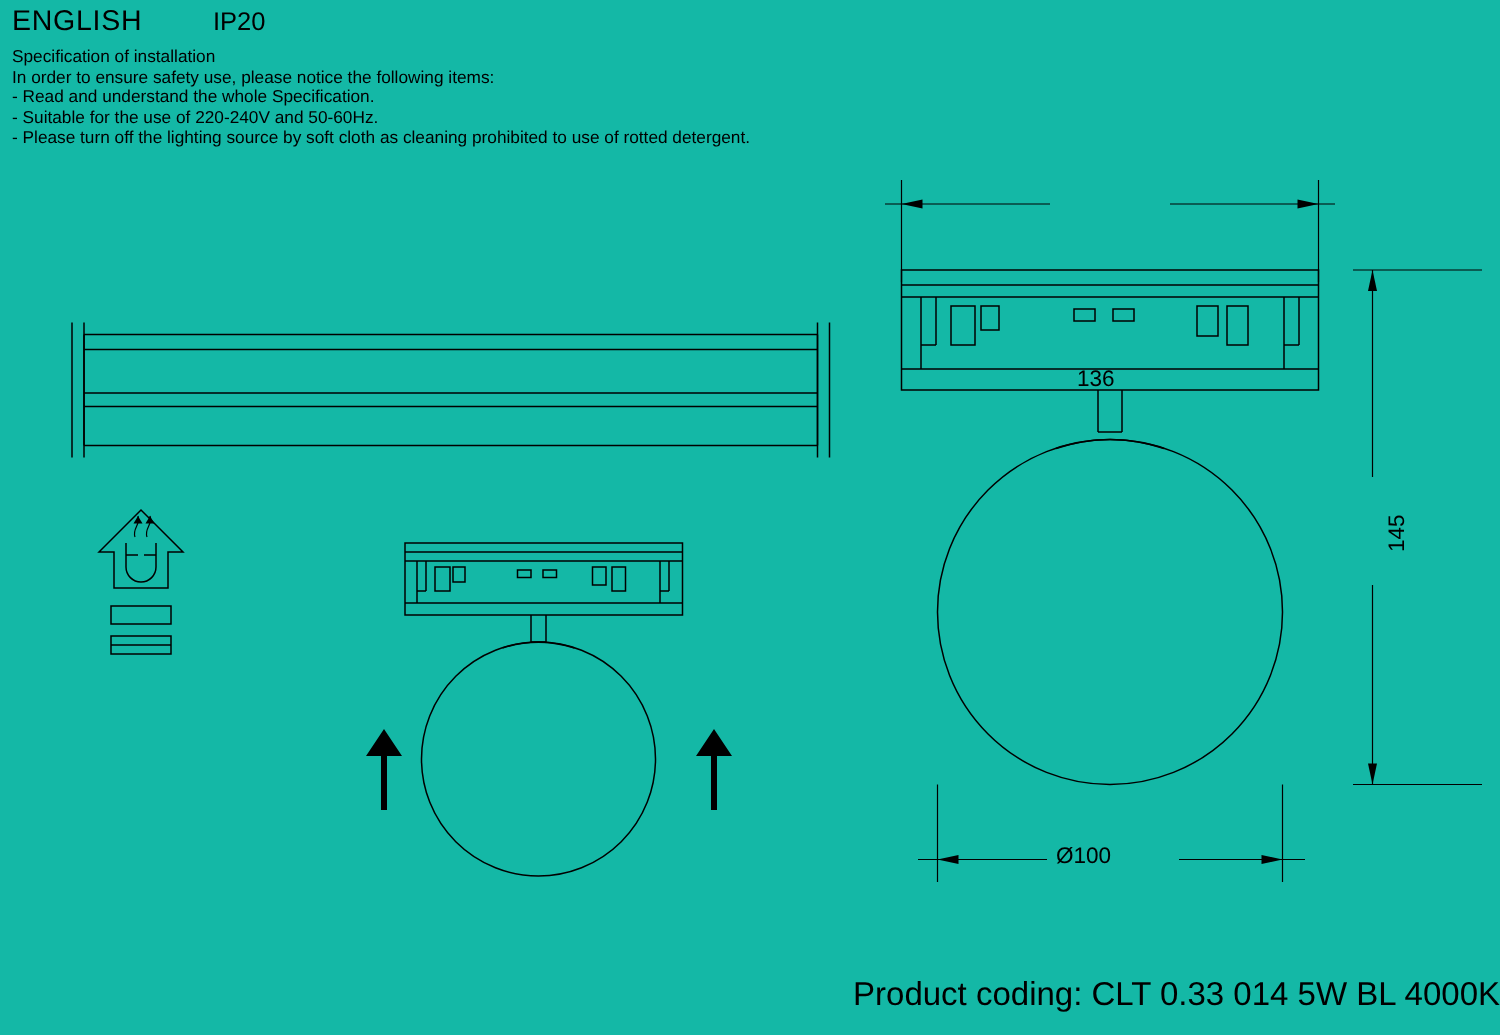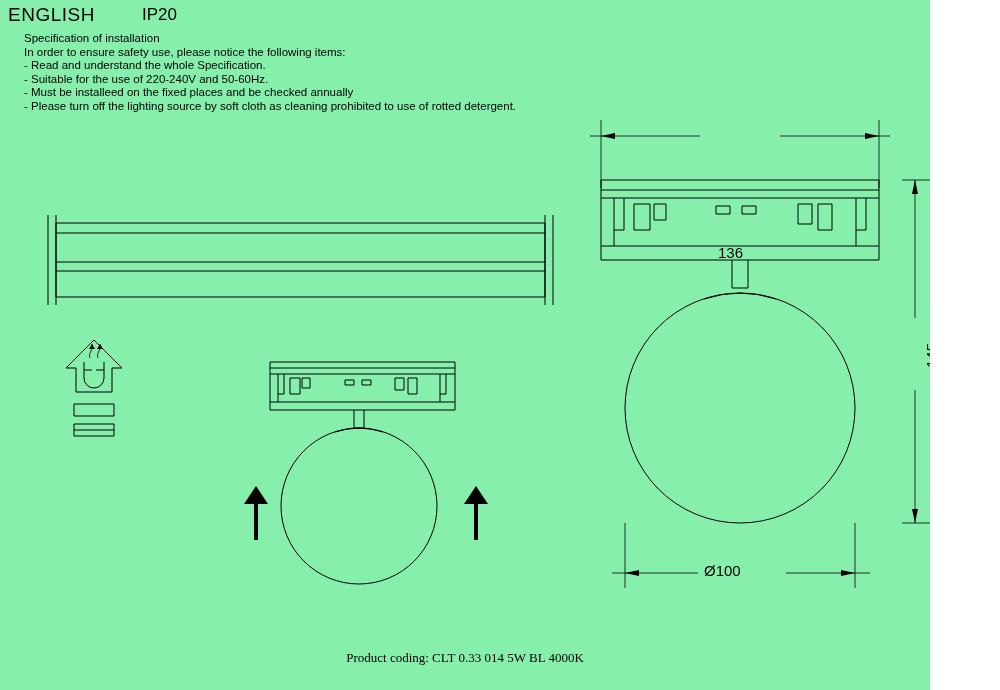--- a/index.html
+++ b/index.html
@@ -6,24 +6,24 @@
     margin: 0;
     padding: 0;
     background: #ffffff;
   }
   body {
     font-family: "Liberation Sans", sans-serif;
     color: #000000;
   }
   #page {
     position: relative;
-    width: 930px;
+    width: 1000px;
     height: 690px;
     overflow: hidden;
-    background: #86efac;
+    background: #14b8a6;
   }
 
   
   #header-lang {
     position: absolute;
     left: 8px;
     top: 4px;
     font-size: 19px;
     letter-spacing: 0.5px;
   }
@@ -36,31 +36,30 @@
 
   
   #spec-block {
     position: absolute;
     left: 8px;
     top: 32px;
     font-size: 11.5px;
     line-height: 13.6px;
     white-space: nowrap;
   }
-  #spec-block div { height: 13.6px; margin-left: 16px; }
+  #spec-block div { height: 13.6px; }
 
   
   #product-coding {
     position: absolute;
     left: 0;
     right: 0;
     top: 650px;
-    text-align: center;
-    font-size: 13px;
-    font-family: Liberation Serif, serif;
+    text-align: right;
+    font-size: 22px;
   }
 
   
   .area { position: absolute; }
 
   svg { display: block; overflow: visible; }
 
   .stroke {
     fill: none;
     stroke: #000;
@@ -91,21 +90,20 @@
 <div id="page">
 
   <div id="header-lang">ENGLISH</div>
   <div id="header-ip">IP20</div>
 
   <div id="spec-block">
     <div>Specification of installation</div>
     <div>In order to ensure safety use, please notice the following items:</div>
     <div>- Read and understand the whole Specification.</div>
     <div>- Suitable for the use of 220-240V and 50-60Hz.</div>
-    <div>- Must be installeed on the fixed places and be checked annually</div>
     <div>- Please turn off the lighting source by soft cloth as cleaning prohibited to use of rotted detergent.</div>
   </div>
 
   <div class="area" style="left:40px; top:205px; width:525px; height:110px;">
     <svg width="525" height="110" viewBox="0 0 525 110">
 
       <line class="stroke" x1="8" y1="10" x2="8" y2="100"></line>
       <line class="stroke" x1="16" y1="10" x2="16" y2="100"></line>
 
       <line class="stroke" x1="505" y1="10" x2="505" y2="100"></line>

